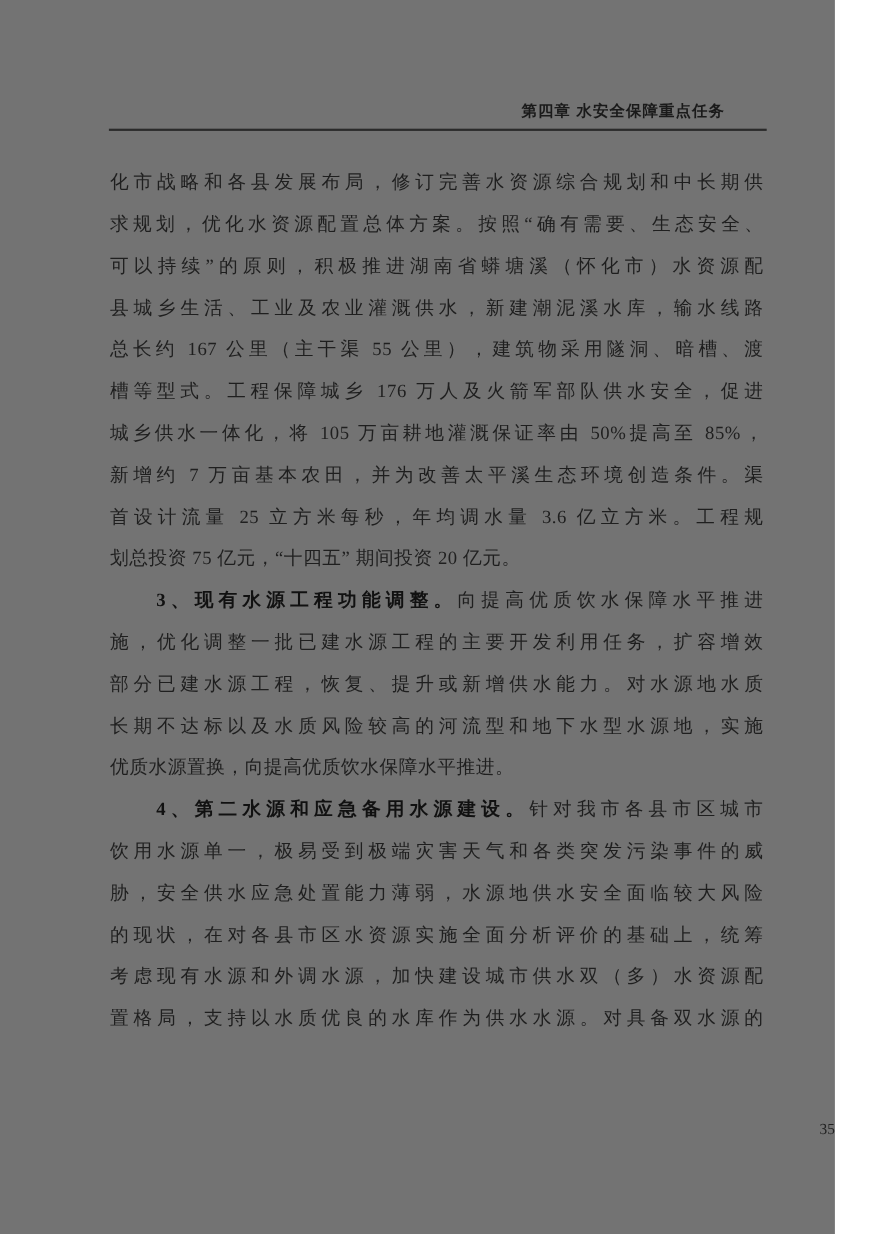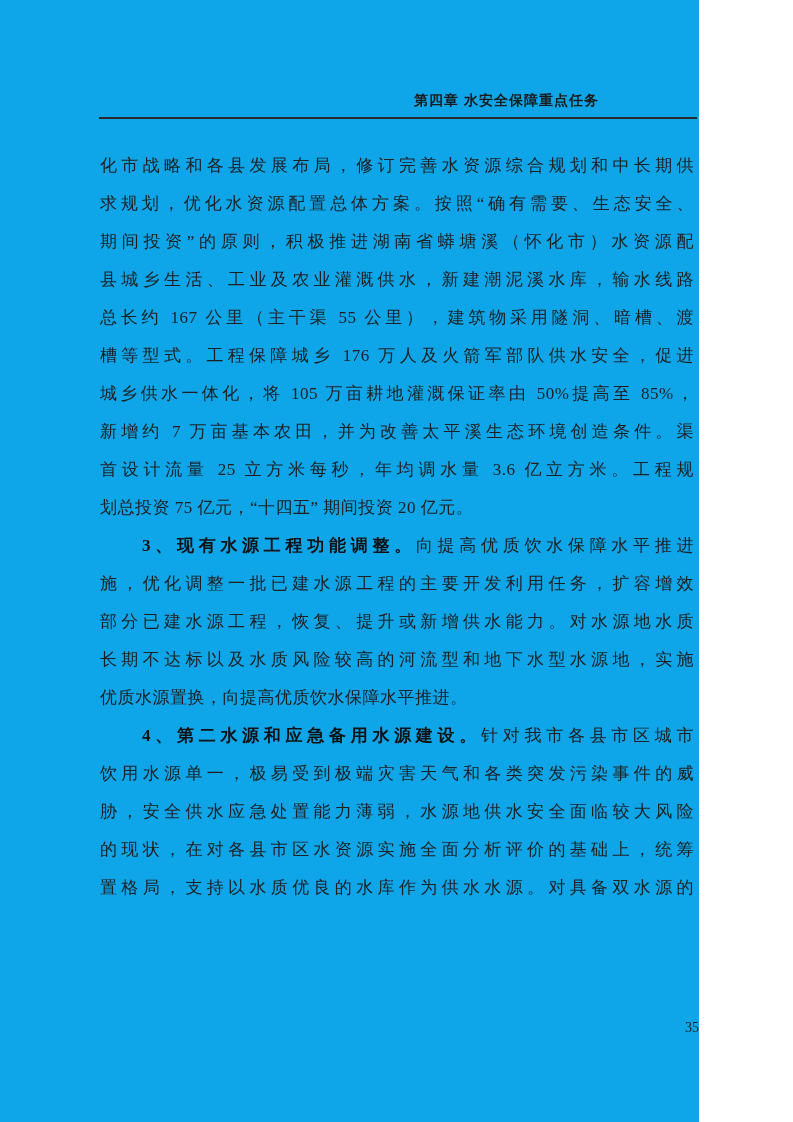--- a/index.html
+++ b/index.html
@@ -1,21 +1,21 @@
 <!DOCTYPE html>
 <html><head>
 <meta charset="utf-8">
 <style>
   * { margin: 0; padding: 0; box-sizing: border-box; }
   html, body { background: #ffffff; }
   .page {
     position: relative;
-    width: 699px;
+    width: 759px;
     height: 1122px;
-    background: #0ea5e9;
+    background: #737373;
     overflow: hidden;
     font-family: "Liberation Serif", "DejaVu Serif", serif;
     color: #1c1c1c;
   }
   .header-text {
     position: absolute;
     top: 92px;
     right: 100px;
     font-family: "Liberation Sans", "DejaVu Sans", sans-serif;
     font-weight: bold;
@@ -79,37 +79,38 @@
 
 <div class="page">
 
   <div class="header-text">第四章 水安全保障重点任务</div>
 
   <div class="header-rule"></div>
 
   <div class="doc-body">
       <div class="text-line justify"><span class="seg-normal">化市战略和各县发展布局，修订完善水资源综合规划和中长期供</span></div>
       <div class="text-line justify"><span class="seg-normal">求规划，优化水资源配置总体方案。按照“确有需要、生态安全、</span></div>
-      <div class="text-line justify"><span class="seg-normal">期间投资”的原则，积极推进湖南省蟒塘溪（怀化市）水资源配</span></div>
+      <div class="text-line justify"><span class="seg-normal">可以持续”的原则，积极推进湖南省蟒塘溪（怀化市）水资源配</span></div>
       <div class="text-line justify"><span class="seg-normal">县城乡生活、工业及农业灌溉供水，新建潮泥溪水库，输水线路</span></div>
       <div class="text-line justify"><span class="seg-normal">总长约 167 公里（主干渠 55 公里），建筑物采用隧洞、暗槽、渡</span></div>
       <div class="text-line justify"><span class="seg-normal">槽等型式。工程保障城乡 176 万人及火箭军部队供水安全，促进</span></div>
       <div class="text-line justify"><span class="seg-normal">城乡供水一体化，将 105 万亩耕地灌溉保证率由 50%提高至 85%，</span></div>
       <div class="text-line justify"><span class="seg-normal">新增约 7 万亩基本农田，并为改善太平溪生态环境创造条件。渠</span></div>
       <div class="text-line justify"><span class="seg-normal">首设计流量 25 立方米每秒，年均调水量 3.6 亿立方米。工程规</span></div>
       <div class="text-line noj"><span class="seg-normal">划总投资 75 亿元，“十四五” 期间投资 20 亿元。</span></div>
       <div class="text-line justify indent"><span class="seg-bold">3、现有水源工程功能调整。</span><span class="seg-normal">向提高优质饮水保障水平推进</span></div>
       <div class="text-line justify"><span class="seg-normal">施，优化调整一批已建水源工程的主要开发利用任务，扩容增效</span></div>
       <div class="text-line justify"><span class="seg-normal">部分已建水源工程，恢复、提升或新增供水能力。对水源地水质</span></div>
       <div class="text-line justify"><span class="seg-normal">长期不达标以及水质风险较高的河流型和地下水型水源地，实施</span></div>
       <div class="text-line noj"><span class="seg-normal">优质水源置换，向提高优质饮水保障水平推进。</span></div>
       <div class="text-line justify indent"><span class="seg-bold">4、第二水源和应急备用水源建设。</span><span class="seg-normal">针对我市各县市区城市</span></div>
       <div class="text-line justify"><span class="seg-normal">饮用水源单一，极易受到极端灾害天气和各类突发污染事件的威</span></div>
       <div class="text-line justify"><span class="seg-normal">胁，安全供水应急处置能力薄弱，水源地供水安全面临较大风险</span></div>
       <div class="text-line justify"><span class="seg-normal">的现状，在对各县市区水资源实施全面分析评价的基础上，统筹</span></div>
+      <div class="text-line justify"><span class="seg-normal">考虑现有水源和外调水源，加快建设城市供水双（多）水资源配</span></div>
       <div class="text-line justify"><span class="seg-normal">置格局，支持以水质优良的水库作为供水水源。对具备双水源的</span></div>
     </div>
 
   <div class="footer">
     <span class="page-number">35</span>
   </div>
 
 </div>
 
 </body></html>

